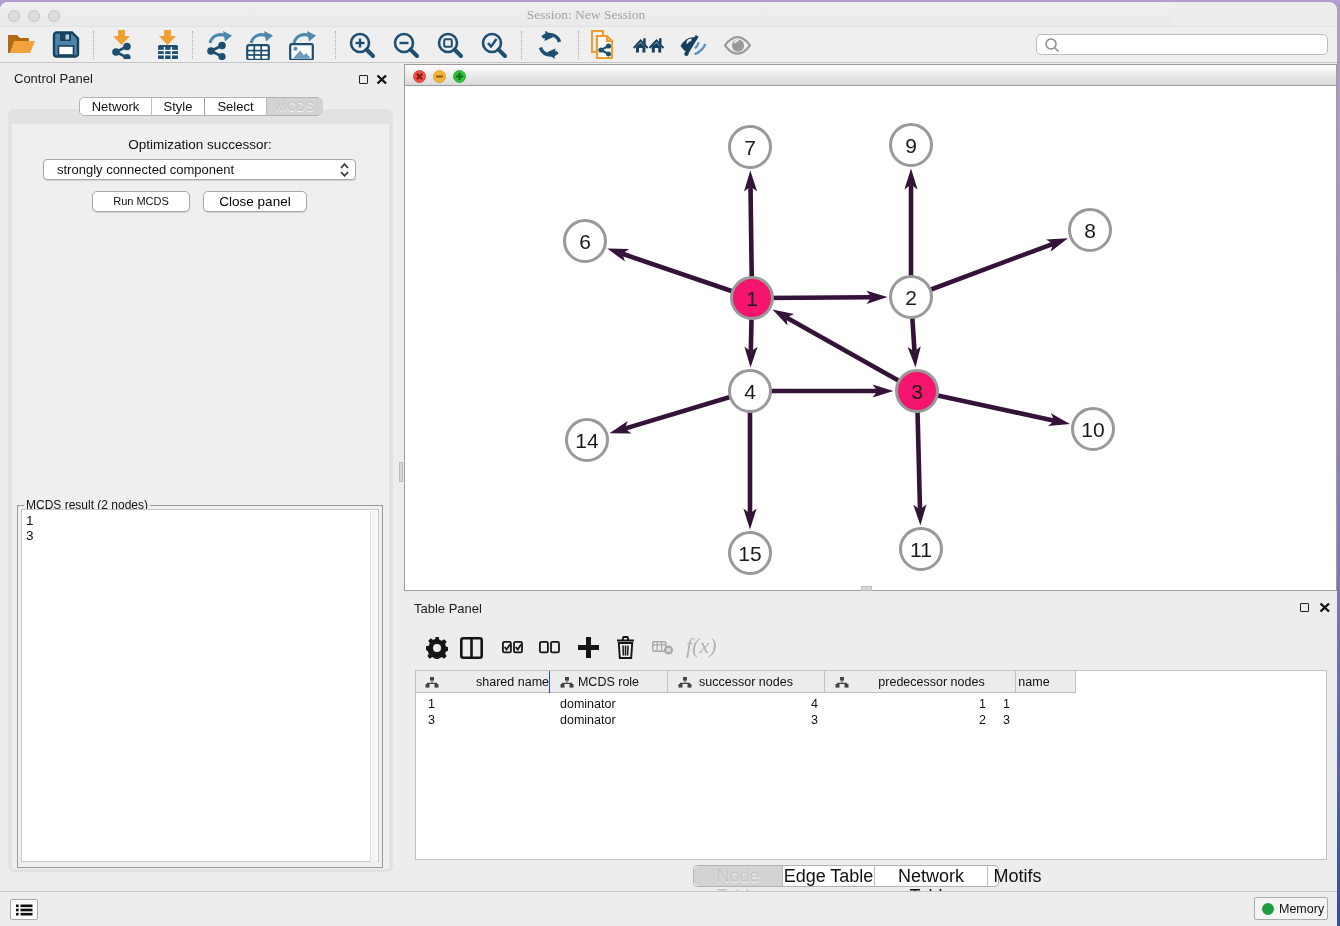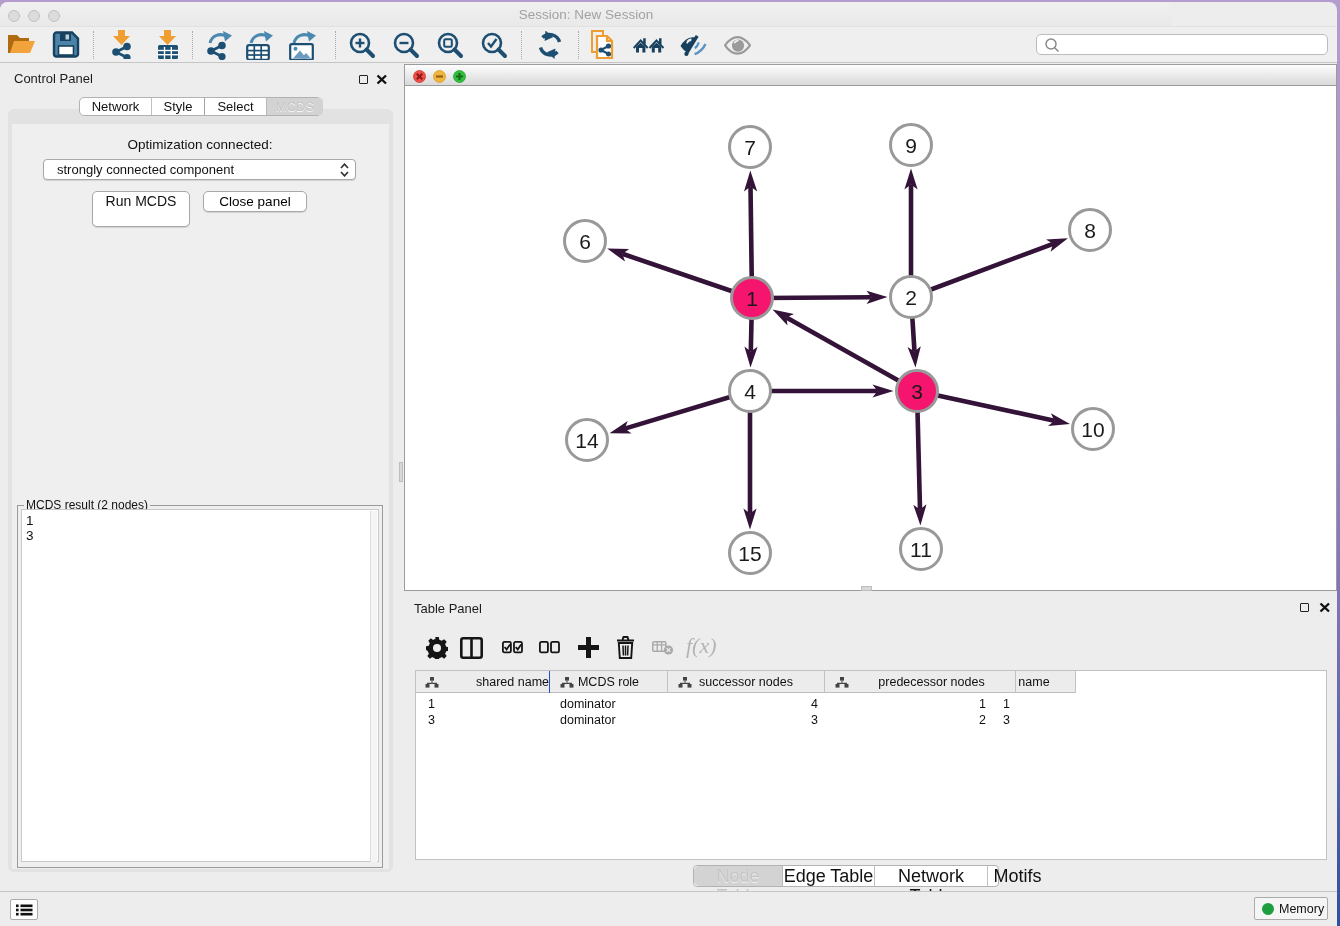--- a/index.html
+++ b/index.html
@@ -4,21 +4,21 @@
 <style>
 * { margin:0; padding:0; box-sizing:border-box; }
 html,body { width:1340px; height:926px; }
 body { font-family:"Liberation Sans", sans-serif; }
 #app { position:relative; width:1340px; height:926px; overflow:hidden;
   background:linear-gradient(180deg,#b59cce 0%,#a58fc6 35%,#7570b2 70%,#2f4f9f 100%); }
 .abs { position:absolute; }
 #winbg { position:absolute; left:0; top:2px; width:1337px; height:924px;
   border-radius:8px 8px 6px 6px; background:#ededed; }
 #titlebar { left:0; top:2px; width:1172px; height:24px; border-radius:8px 8px 0 0;
-  background:linear-gradient(#f0f0f0,#e9e9e9); }
+  background:linear-gradient(#f0f0f0,#e9e9e9);font-family:Liberation Serif, serif; }
 .tl { position:absolute; top:7.5px; width:12px; height:12px; border-radius:50%;
   background:#dcdcdc; border:1px solid #c2c2c2; }
 #wtitle { position:absolute; left:0; right:0; top:5px; text-align:center;
   font-size:13.5px; color:#a2a2a2; }
 #toolbar { left:0; top:26px; width:1337px; height:37px; background:#efefef;
   border-bottom:1px solid #c5c5c5; border-top:1px solid #e2e2e2;}
 .ticon { position:absolute; top:29px; }
 .tsep { position:absolute; top:4px; height:28px; width:0;
   border-left:1px dotted #a9a9a9; }
 #search { position:absolute; left:1036px; top:34px; width:292px; height:21px;
@@ -170,29 +170,29 @@
       <path d="M1.5 1.5 L10 9.5 M10 1.5 L1.5 9.5" stroke="#111" stroke-width="2.4"></path>
     </svg>
 <div class="abs" style="left:8px;top:109px;width:385px;height:763px;background:#e2e2e2;border-radius:6px"></div>
 <div class="abs" style="left:12px;top:124px;width:377px;height:745px;background:#efefef"></div>
 <div id="cptabs" class="abs" style="left:79px;top:97px;width:243px;height:19px;border:1px solid #b2b2b2;border-radius:5px;background:#fff;font-size:13px;color:#111">
   <div class="abs" style="left:0;top:0;width:72px;height:17px;line-height:17px;text-align:center;border-right:1px solid #c0c0c0">Network</div>
   <div class="abs" style="left:72px;top:0;width:53px;height:17px;line-height:17px;text-align:center;border-right:1px solid #a3a3a3">Style</div>
   <div class="abs" style="left:125px;top:0;width:61px;height:17px;line-height:17px;text-align:center">Select</div>
   <div class="abs" style="left:186px;top:0;width:57px;height:17px;line-height:17px;text-align:center;background:#d3d3d3;border-radius:0 4px 4px 0;color:#c6c6c6;text-shadow:0 1px 0 #f5f5f5;border-left:1px solid #b9b9b9">MCDS</div>
 </div>
-<div class="abs" style="left:0;top:137px;width:400px;text-align:center;font-size:13.5px;color:#111">Optimization connected:</div>
+<div class="abs" style="left:0;top:137px;width:400px;text-align:center;font-size:13.5px;color:#111">Optimization successor:</div>
 <div class="abs" style="left:43px;top:159px;width:313px;height:21px;background:#fff;border:1px solid #a8a8a8;border-radius:4px;box-shadow:0 1px 1px rgba(0,0,0,0.12)">
   <div class="abs" style="left:13px;top:2px;font-size:13px;color:#111">strongly connected component</div>
   <svg class="abs" style="right:5px;top:2.5px" width="11" height="14">
         <path d="M2 5 L5.5 1.2 L9 5" fill="none" stroke="#333" stroke-width="1.7"></path>
         <path d="M2 9 L5.5 12.8 L9 9" fill="none" stroke="#333" stroke-width="1.7"></path>
       </svg>
 </div>
-<div class="abs" style="left:92px;top:191px;width:98px;height:36px;background:#fff;border:1px solid #a8a8a8;border-radius:5px;box-shadow:0 1px 1px rgba(0,0,0,0.12);font-size:14px;color:#111;text-align:center;line-height:19px">Run MCDS</div>
+<div class="abs" style="left:92px;top:191px;width:98px;height:21px;background:#fff;border:1px solid #a8a8a8;border-radius:5px;box-shadow:0 1px 1px rgba(0,0,0,0.12);font-size:11px;color:#111;text-align:center;line-height:19px">Run MCDS</div>
 <div class="abs" style="left:203px;top:191px;width:104px;height:21px;background:#fff;border:1px solid #a8a8a8;border-radius:5px;box-shadow:0 1px 1px rgba(0,0,0,0.12);font-size:13.5px;color:#000000;text-align:center;line-height:19px">Close panel</div>
 <div class="abs" style="left:17px;top:505px;width:366px;height:363px;border:1px solid #9a9a9a"></div>
 <div class="abs" style="left:24px;top:498px;font-size:12px;color:#111;background:#efefef;padding:0 2px">MCDS result (2 nodes)</div>
 <div class="abs" style="left:21px;top:509px;width:358px;height:353px;background:#fff;border:1px solid #c9c9c9">
   <div class="abs" style="left:4px;top:3px;font-size:13.5px;color:#111;line-height:15.2px">1<br>3</div>
   <div class="abs" style="right:1px;top:1px;width:7px;height:351px;background:#f4f4f4;border-left:1px solid #dedede"></div>
 </div>
 <div class="abs" style="left:404px;top:64px;width:933px;height:527px;border:1px solid #9c9c9c;background:#fff">
   <div class="abs" style="left:0;top:0;width:931px;height:21px;background:linear-gradient(#fdfdfd,#d9d9d9);border-bottom:1px solid #9c9c9c">
     <svg class="abs" style="left:8px;top:4.5px" width="60" height="13">

